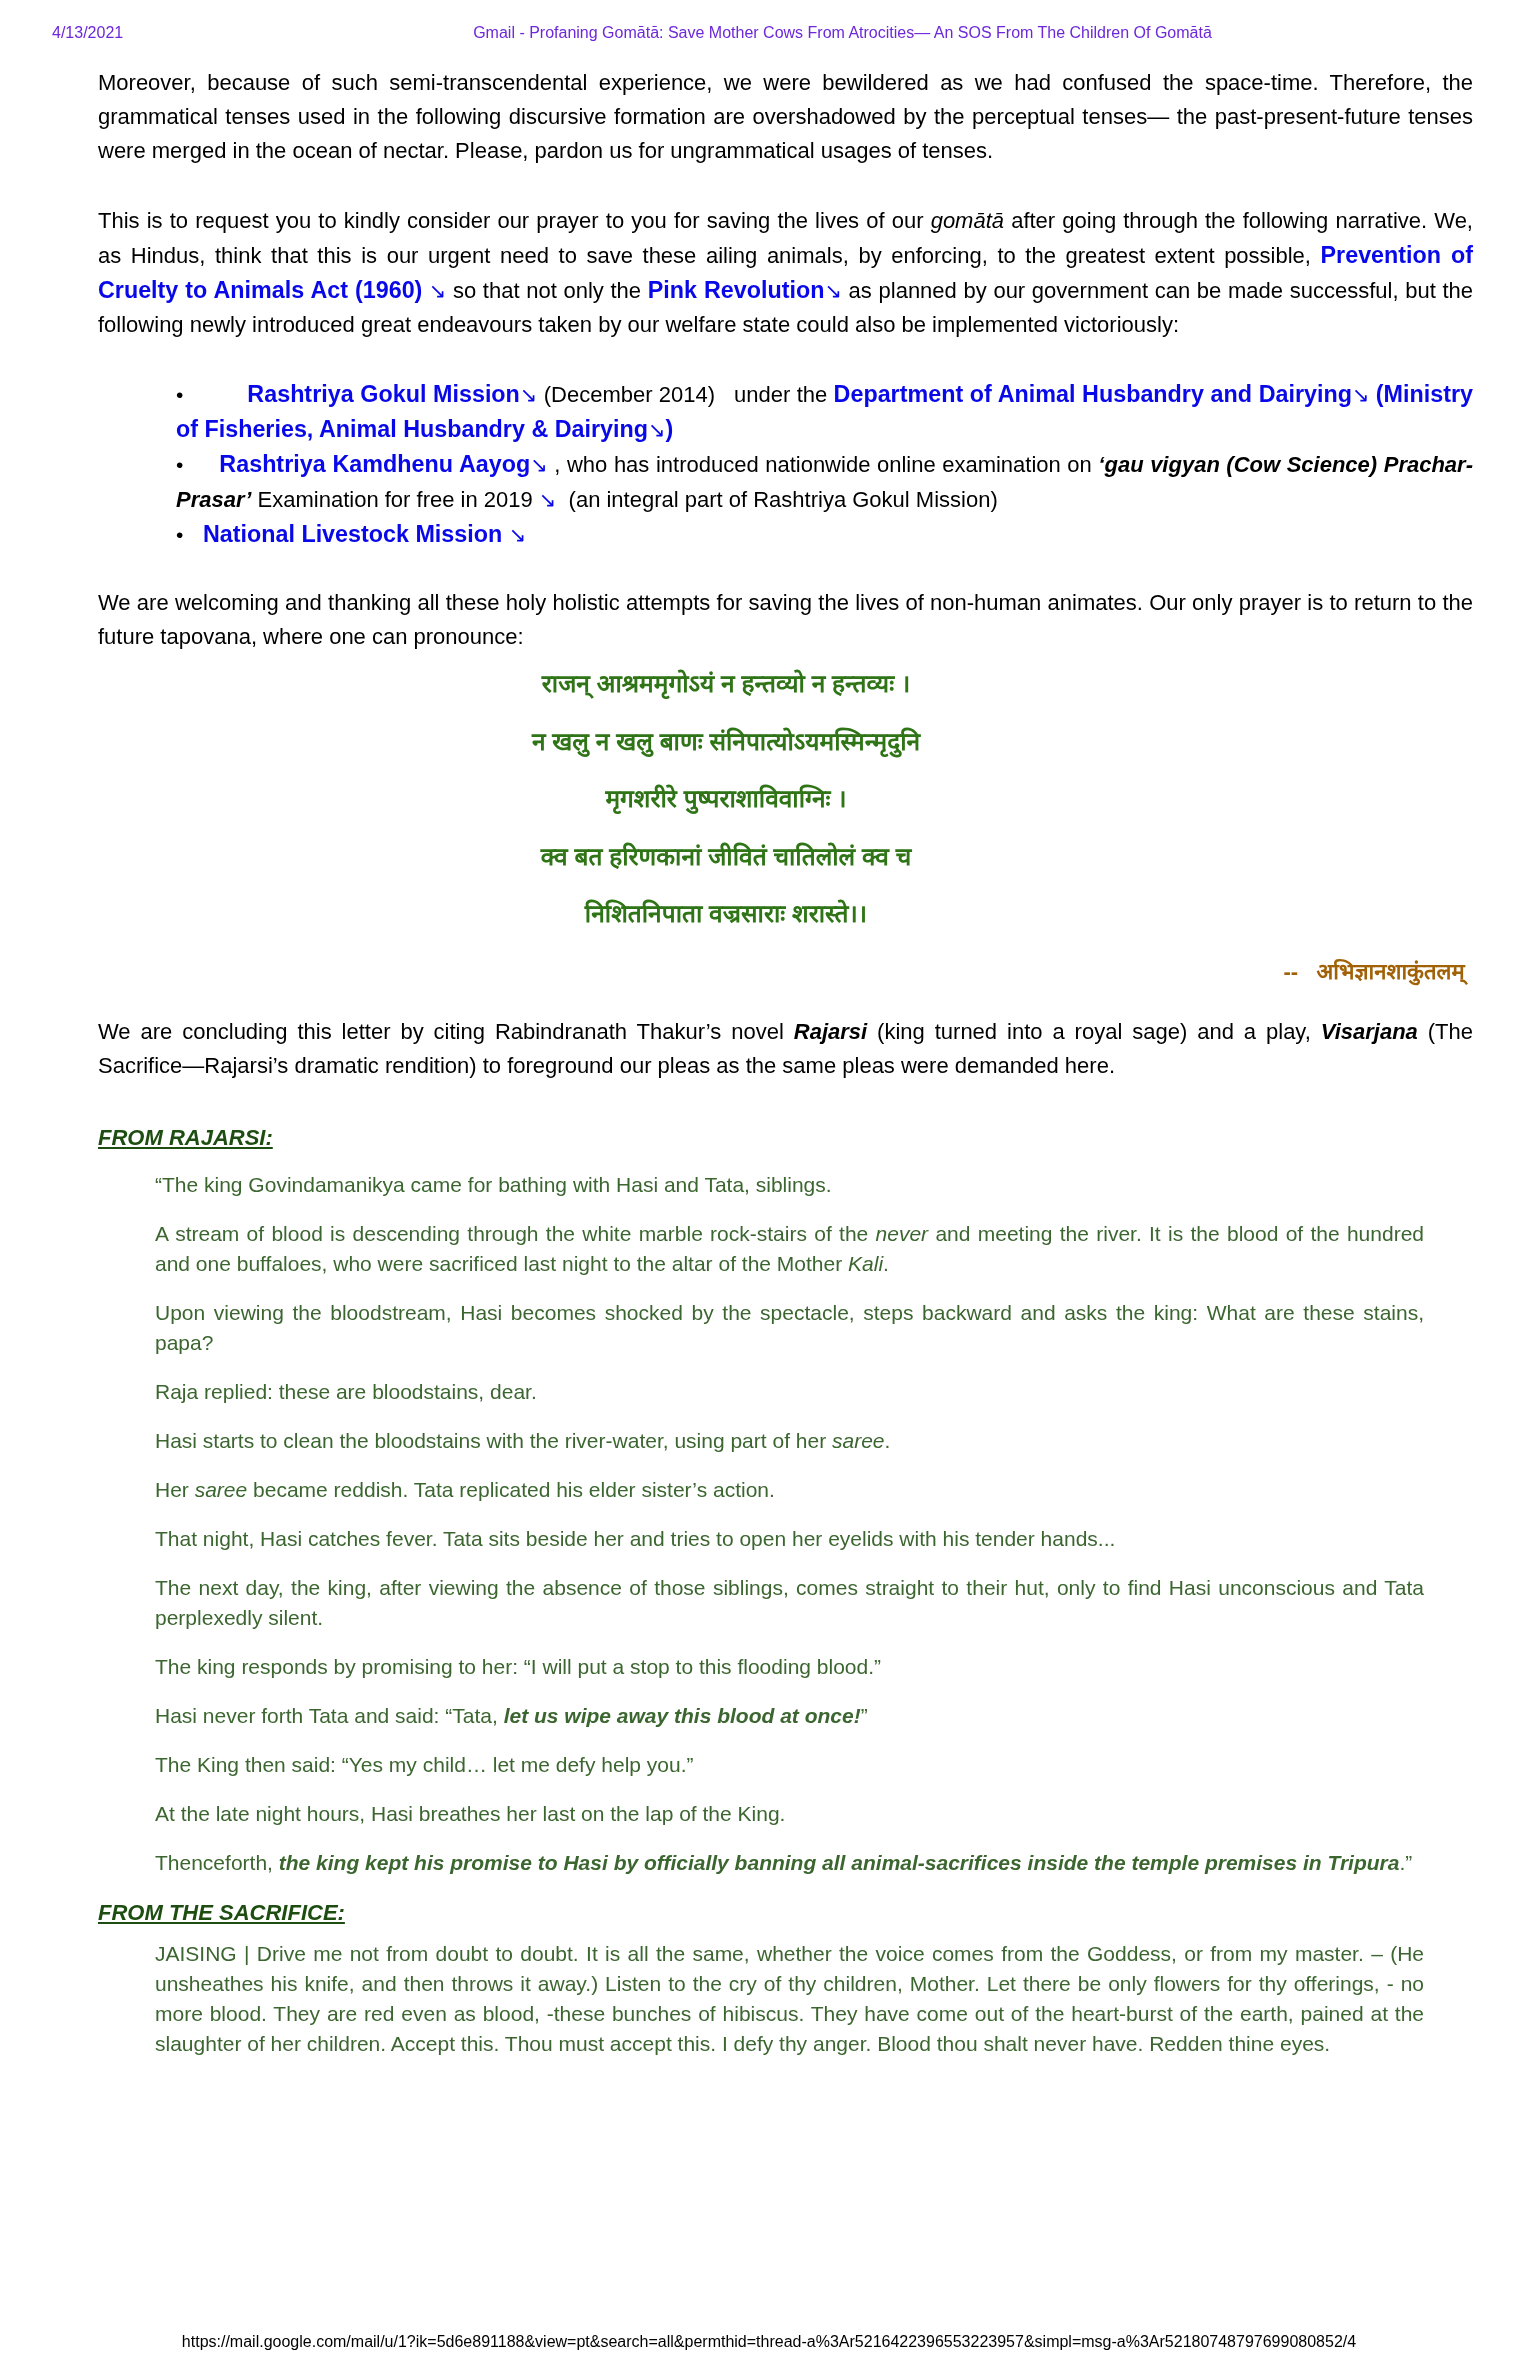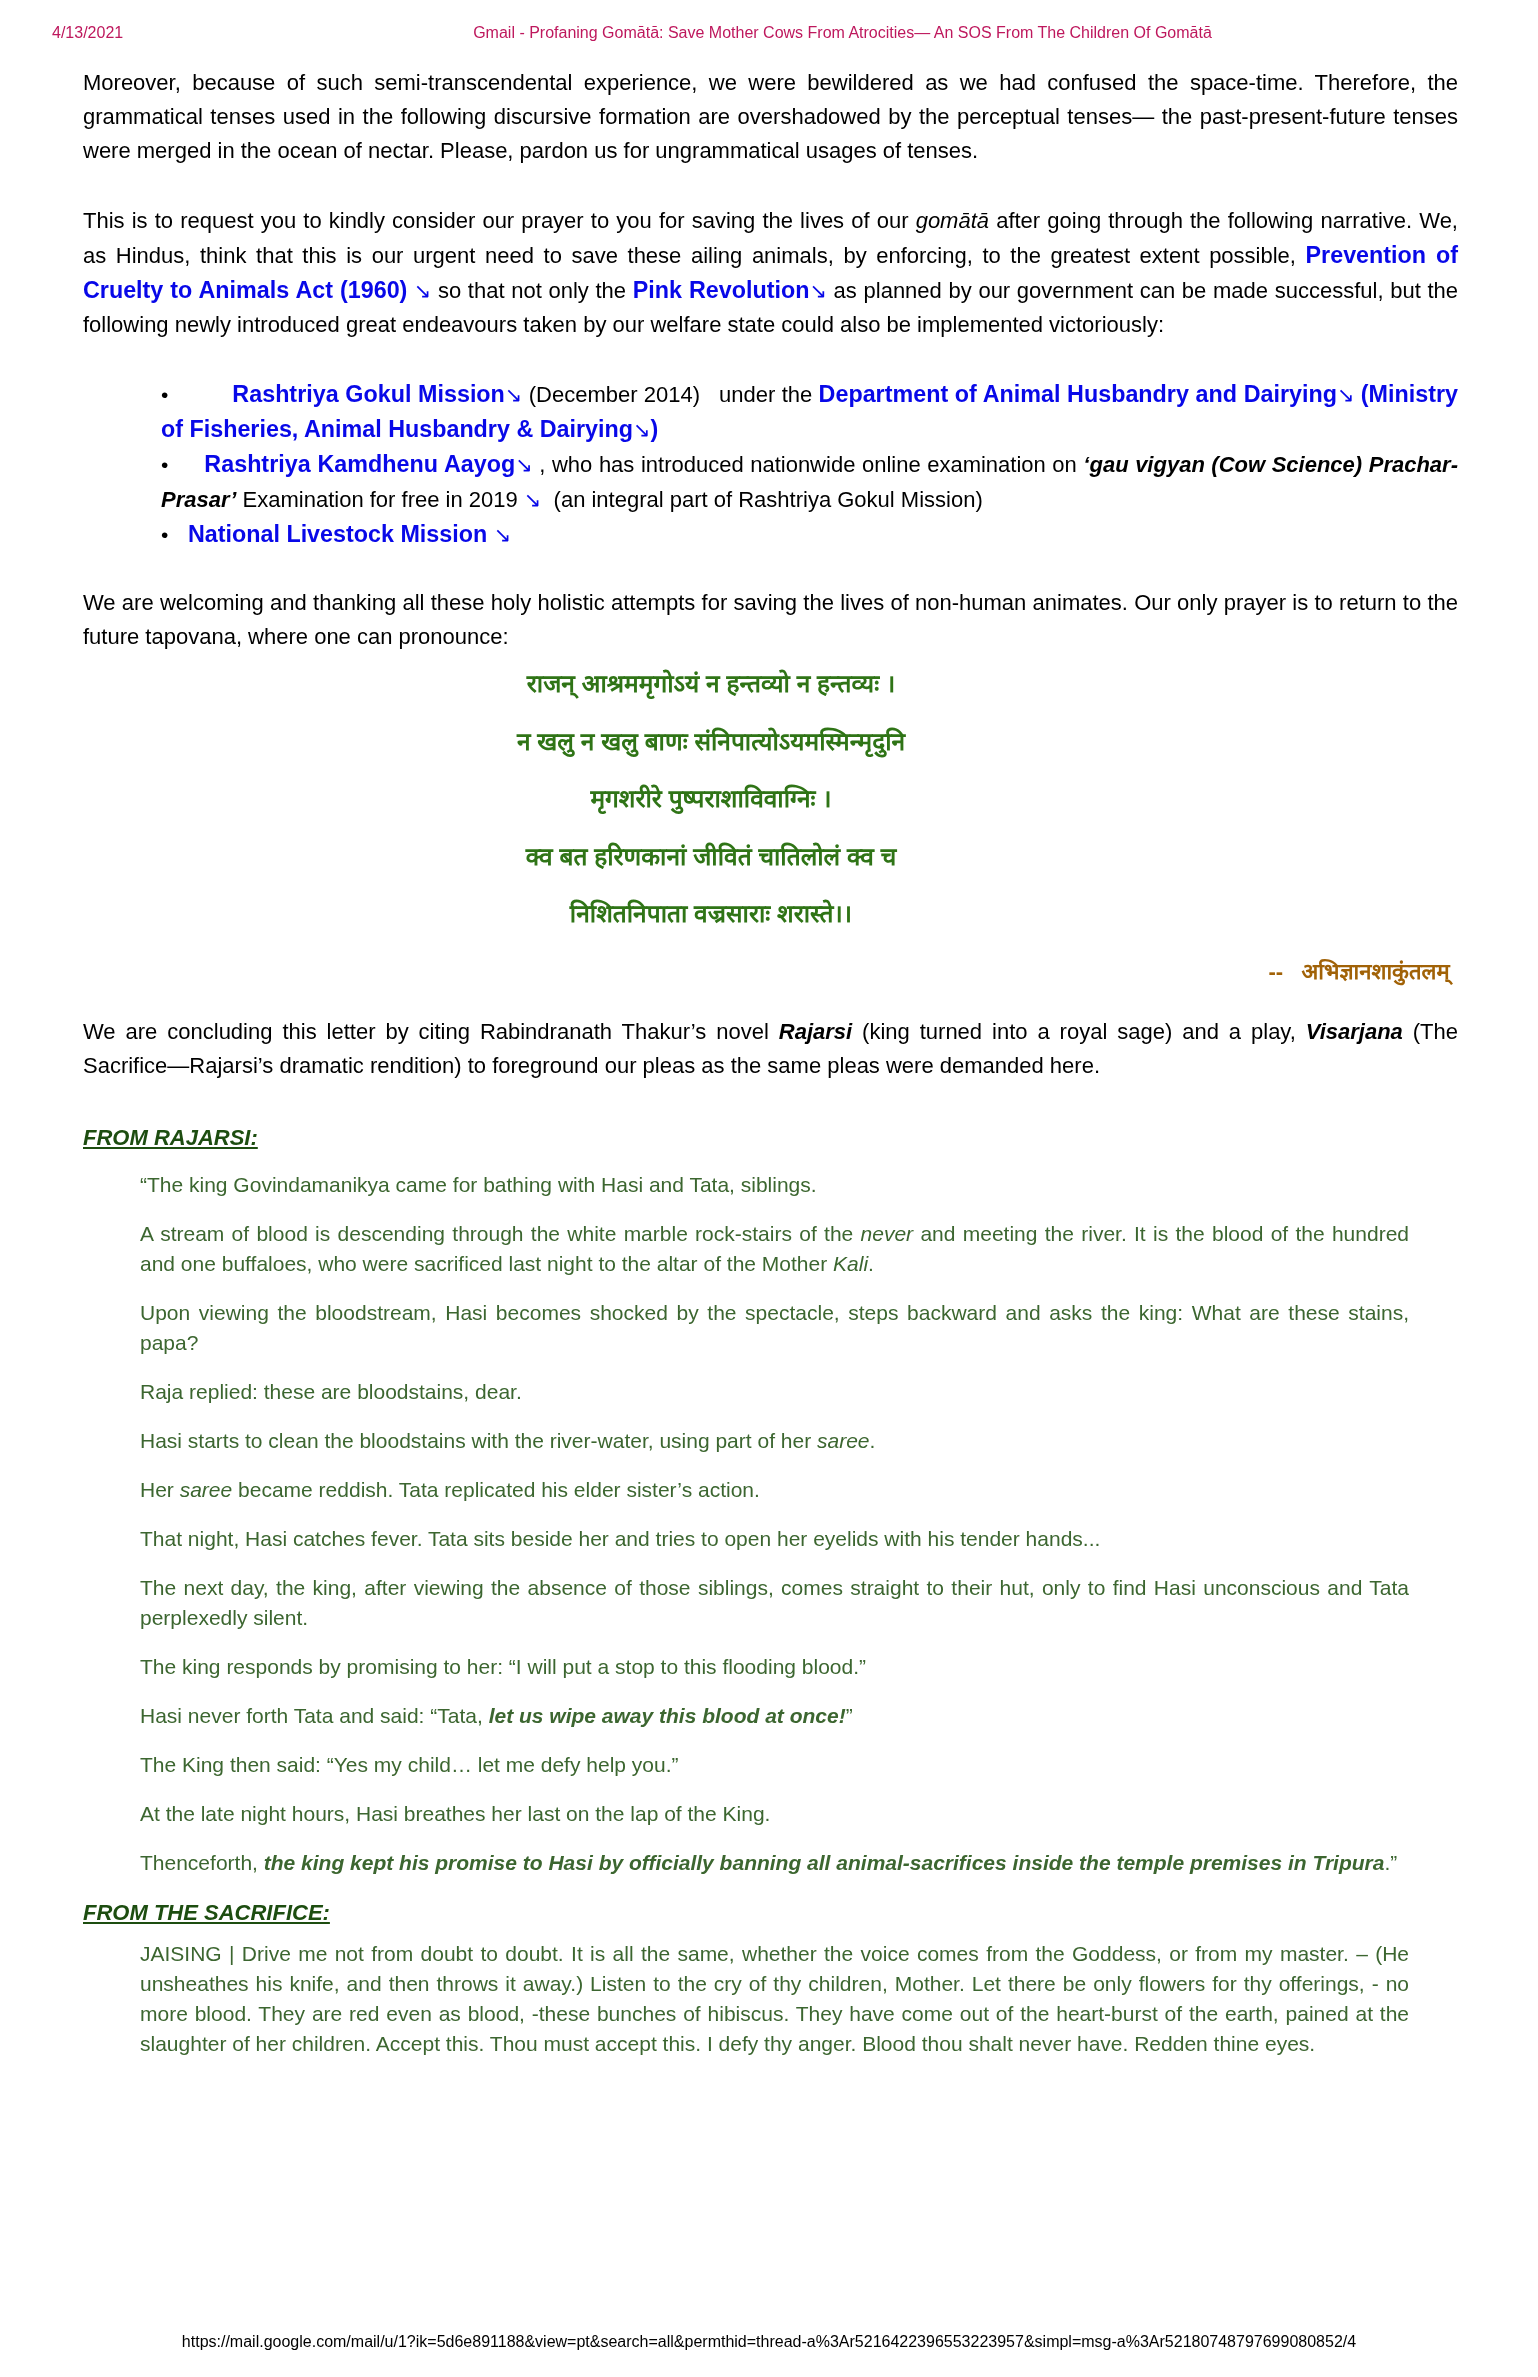--- a/index.html
+++ b/index.html
@@ -1,27 +1,27 @@
 <!DOCTYPE html>
 <html style="font-size:11.2px"><head>
 <meta charset="utf-8">
 <style>
   html,body{margin:0;padding:0;background:#ffffff;}
   .page{position:relative;width:1538px;height:2377px;background:#ffffff;overflow:hidden;
         font-family:"Liberation Sans", sans-serif;color:#000;}
   
   .page-header{position:absolute;top:24px;left:52px;right:52px;display:flex;align-items:center;
-               font-size:16px;color:#be185d;}
+               font-size:16px;color:#6d28d9;}
   .page-header .hdate{width:231px;text-align:left;}
   .page-header .htitle{flex:1;text-align:center;}
   .page-header .hspacer{width:84px;}
   .page-footer{position:absolute;top:2333px;left:52px;right:52px;display:flex;
                justify-content:center;font-size:16px;color:#000;}
   
-  .content{position:absolute;top:66px;left:83px;width:1375px;}
+  .content{position:absolute;top:66px;left:98px;width:1375px;}
   p{margin:0;}
   .blk{font-size:22px;line-height:34px;text-align:justify;color:#000;}
   #p1{margin-bottom:36px;}
   #p2{margin-bottom:35px;}
   
   .bullets{margin:0 0 34px 78px;margin-bottom:34px;}
   .bullet{font-size:22px;line-height:35px;text-align:justify;color:#000;}
   .dot{display:inline-block;color:#000;font-size:21px;}
   .b1 .dot{margin-right:64px;}
   .b2 .dot{margin-right:36px;}

